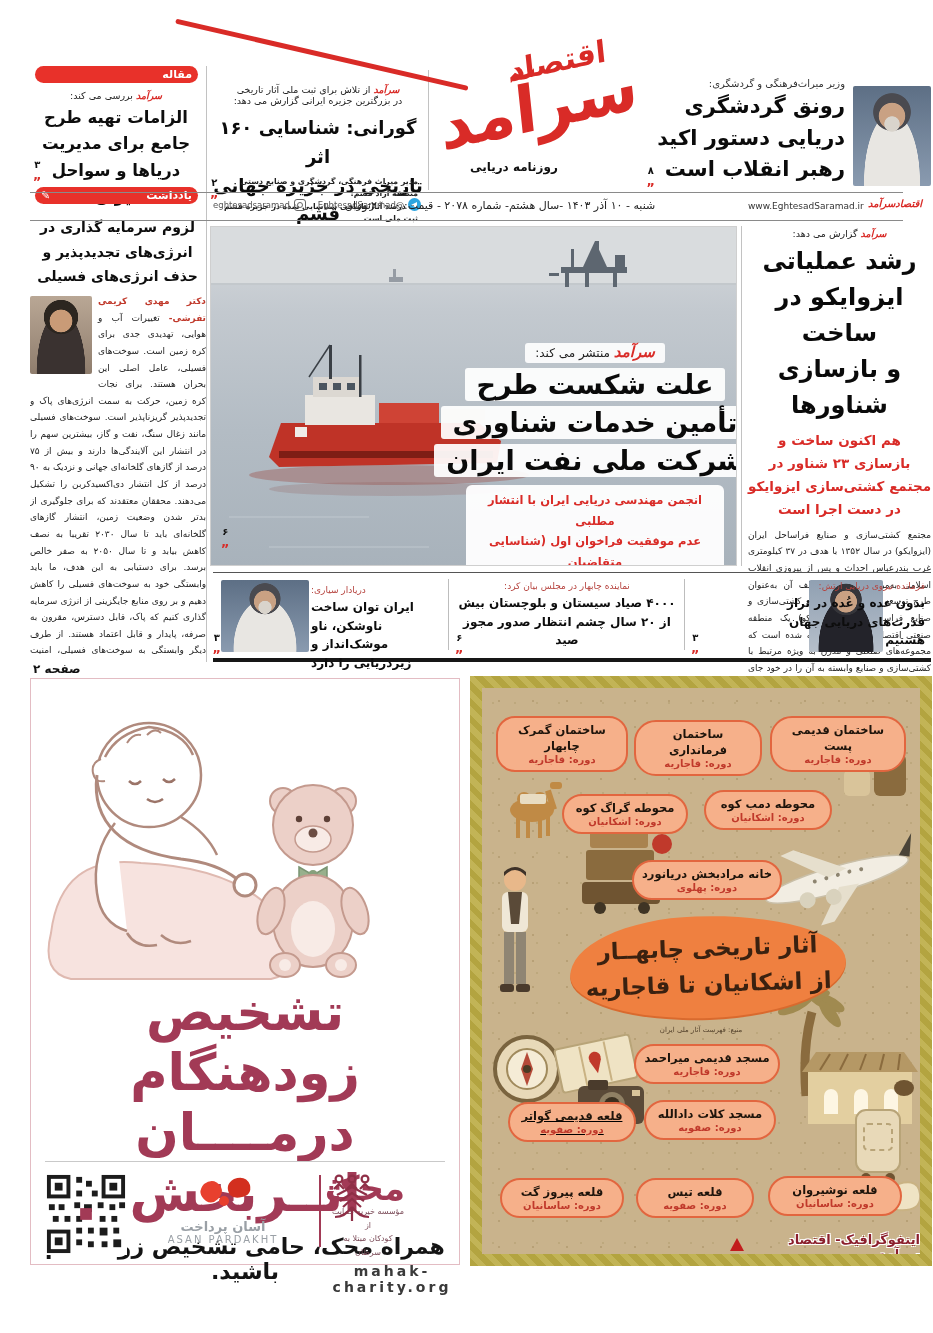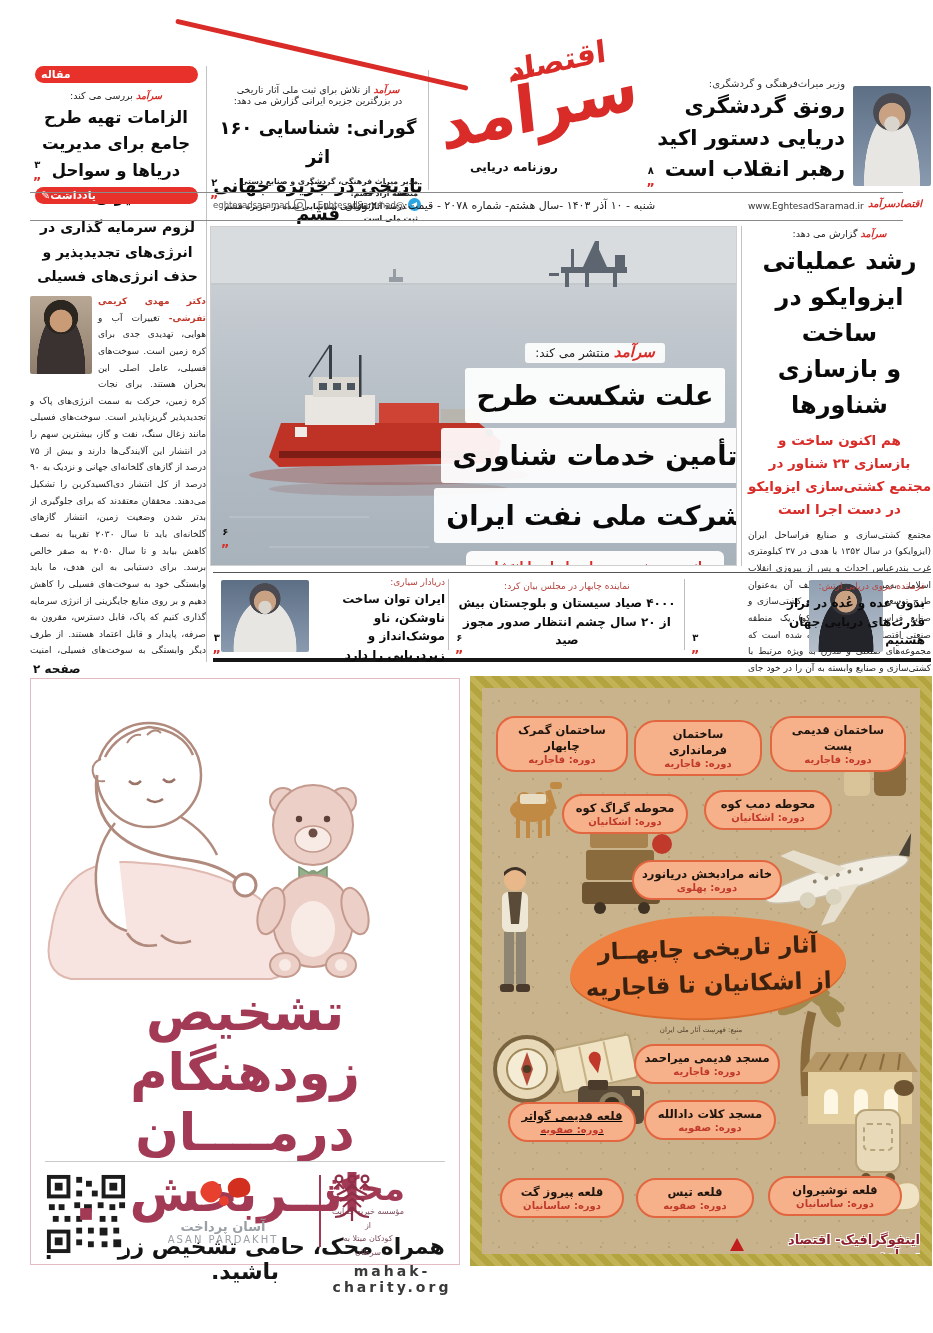--- a/index.html
+++ b/index.html
@@ -3,21 +3,21 @@
 <meta charset="utf-8">
 <style>
   * { margin:0; padding:0; box-sizing:border-box; font-family:"DejaVu Sans", sans-serif; }
   html,body { background:#f2f2f2; }
   .page { position:relative; width:933px; height:1333px; background:#ffffff; margin:0 auto; overflow:hidden; direction:rtl; }
   .abs { position:absolute; }
   .vr { position:absolute; width:1px; background:#c2c2c2; }
   .hrule { position:absolute; height:1px; background:#6e6e6e; }
 
   
-  .pill { background:#e8312a; color:#fff; border-radius:10px; text-align:left; font-size:11px; font-weight:bold; padding:2px 6px; }
+  .pill { background:#e8312a; color:#fff; border-radius:10px; text-align:right; font-size:11px; font-weight:bold; padding:2px 6px; }
   .kicker { font-size:9.5px; color:#222; text-align:center; }
   .script-red { color:#d92b27; font-weight:bold; font-style:italic; }
   .hl-left { font-size:16.5px; font-weight:800; line-height:1.6; text-align:center; color:#0d0d0d; }
   .pg { display:inline-flex; flex-direction:column; align-items:center; line-height:1; }
   .pg b { font-size:10px; color:#111; }
   .pg .q { color:#d92b27; font-size:13px; font-weight:bold; margin-top:-2px; }
 
   
   .note-hl { font-size:14px; font-weight:800; line-height:1.75; text-align:center; color:#0d0d0d; }
   .body-text { font-size:9px; line-height:1.85; text-align:justify; color:#1c1c1c; }
@@ -57,21 +57,21 @@
   .tg-ic::after { content:""; position:absolute; left:3px; top:4px; border-top:3px solid transparent; border-bottom:3px solid transparent; border-right:6px solid #fff; }
   .ig-ic { width:12px; height:12px; border:1.5px solid #666; border-radius:3px; position:relative; display:inline-block; }
   .ig-ic::after { content:""; position:absolute; left:2.5px; top:2.5px; width:4px; height:4px; border:1.2px solid #666; border-radius:50%; }
 
   
   .ra-hl { font-size:24px; font-weight:900; line-height:1.5; text-align:center; color:#0a0a0a; }
   .ra-sub { font-size:13.5px; font-weight:800; line-height:1.7; text-align:center; color:#d92b27; }
 
   
   .photo-frame { border:1px solid #cfcfcf; overflow:hidden; }
-  .ov-line { background:rgba(255,255,255,0.93); padding:12px 12px; border-radius:3px; font-size:27px; font-weight:900; color:#0a0a0a; margin-top:5px; white-space:nowrap; }
+  .ov-line { background:rgba(255,255,255,0.93); padding:1px 12px; border-radius:3px; font-size:27px; font-weight:900; color:#0a0a0a; margin-top:5px; white-space:nowrap; }
   .ov-kicker { background:rgba(255,255,255,0.9); padding:0 10px 2px; border-radius:3px; font-size:12px; color:#222; }
   .ov-sub { background:rgba(255,255,255,0.95); border-radius:6px; padding:5px 10px; font-size:11.5px; font-weight:800; line-height:1.8; color:#d92b27; text-align:center; }
 
   
   .strip { position:absolute; left:213px; top:572px; width:718px; height:90px; border-top:1px solid #555; border-bottom:4px solid #161616; display:flex; }
   .strip-cell { position:relative; height:100%; padding:6px 8px 4px; }
   .strip-kicker { font-size:9px; color:#b5413c; margin-bottom:3px; }
   .strip-hl { font-size:12px; font-weight:800; line-height:1.55; color:#0d0d0d; }
   .strip-sep { position:absolute; top:6px; bottom:8px; width:1px; background:#bdbdbd; }
 
@@ -297,21 +297,21 @@
       <div class="strip-hl" style="text-align:center;">۴۰۰۰ صیاد سیستان و بلوچستان بیش از ۲۰ سال چشم انتظار صدور مجوز صید</div>
       <span class="pg" style="position:absolute; left:6px; bottom:4px;">
           <b>۶</b>
           <span class="q">„</span>
         </span>
     </div>
     <div class="strip-sep" style="right:482px;"></div>
 
     <div class="strip-cell" style="width:236px;">
       <div class="portrait sep" style="position:absolute; left:8px; top:7px; width:88px; height:72px;"></div>
-      <div style="position:absolute; right:4px; top:4px; width:134px; text-align:right;">
+      <div style="position:absolute; right:4px; top:12px; width:134px; text-align:left;">
         <div class="strip-kicker">دریادار سیاری:</div>
         <div class="strip-hl">ایران توان ساخت ناوشکن، ناو موشک‌انداز و زیردریایی را دارد</div>
       </div>
       <span class="pg" style="position:absolute; right:228px; bottom:4px;">
           <b>۳</b>
           <span class="q">„</span>
         </span>
     </div>
   </div>
 

